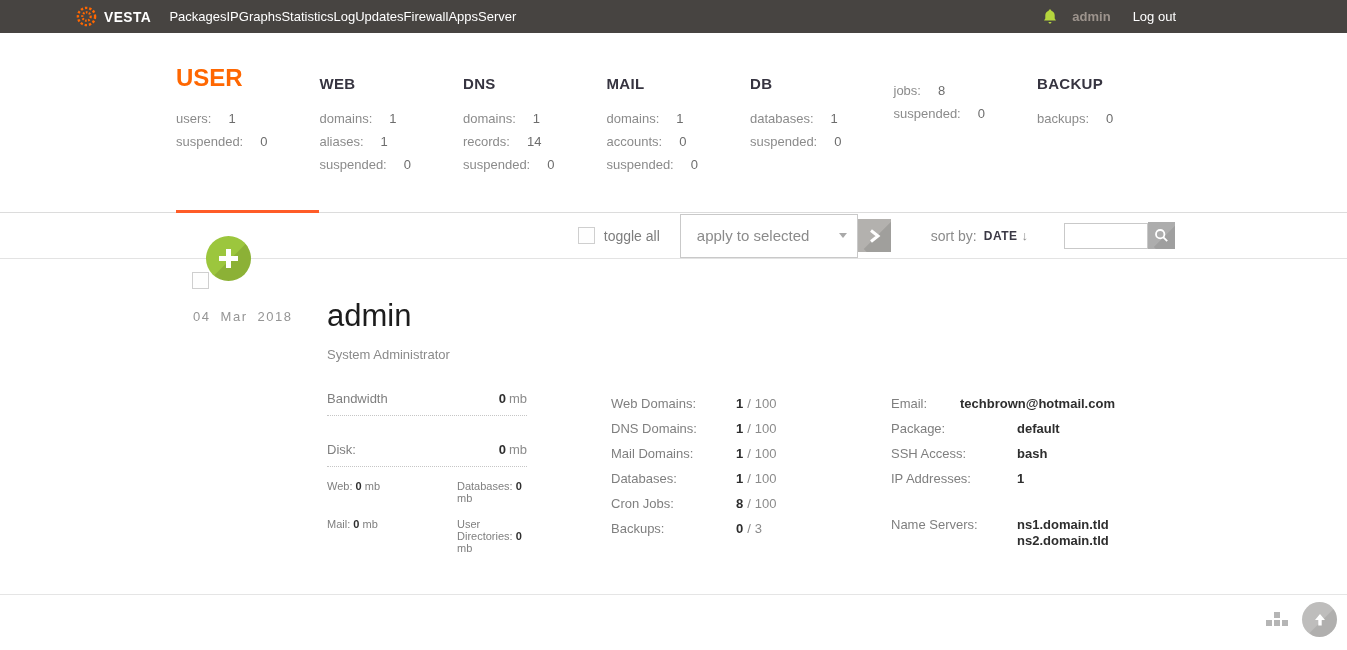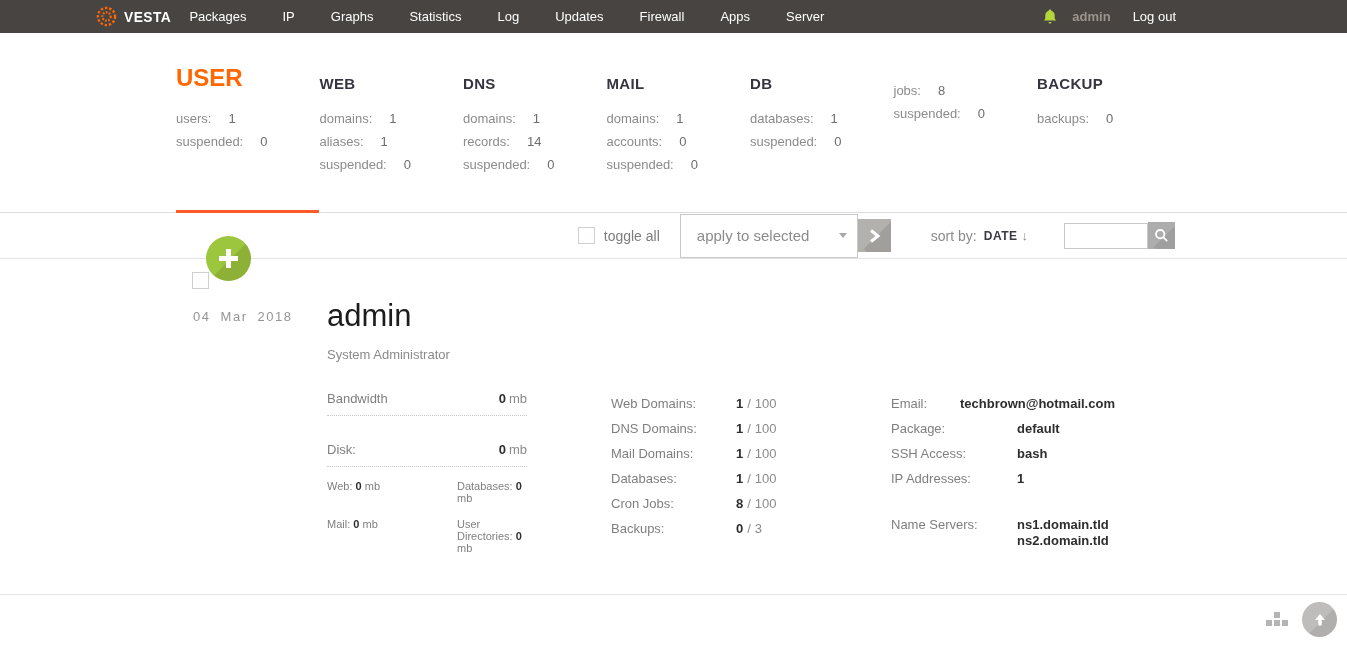--- a/index.html
+++ b/index.html
@@ -1,24 +1,24 @@
 <!DOCTYPE html>
 <html><head>
 <meta charset="utf-8">
 <style>
   * { margin:0; padding:0; box-sizing:border-box; }
   html,body { width:1347px; background:#fff; font-family:"Liberation Sans", sans-serif; }
   body { height:650px; overflow:hidden; }
 
   
-  .topnav { height:33px; background:#474441; display:flex; align-items:center; padding-left:96px; padding-right:171px; }
+  .topnav { height:33px; background:#474441; display:flex; align-items:center; padding-left:76px; padding-right:171px; }
   .logo { display:flex; align-items:center; cursor:pointer; }
   .logo svg { display:block; }
   .logo-text { color:#fff; font-weight:bold; font-size:15px; letter-spacing:.5px; margin-left:7px; transform:scaleX(.92); transform-origin:left center; }
-  .nav-items { display:flex; gap:36px; margin-left:14px; list-style:none; }
+  .nav-items { display:flex; margin-left:14px; list-style:none; }
   .nav-items li { color:#fff; font-size:13px; cursor:pointer; white-space:nowrap; }
   .nav-right { margin-left:auto; display:flex; align-items:center; }
   .bell { margin-right:15px; display:flex; cursor:pointer; }
   .nav-user { color:#9d948d; font-size:13px; font-weight:bold; cursor:pointer; }
   .nav-logout { color:#fff; font-size:13px; margin-left:22px; cursor:pointer; }
 
   
   .stats { position:relative; height:180px; border-bottom:1px solid #dcdcdc; padding:31px 0 16px 176px; display:flex; background:#fff; }
   .stat-col { width:143.5px; }
   .stat-title-wrap { height:28px; display:flex; align-items:flex-end; }

